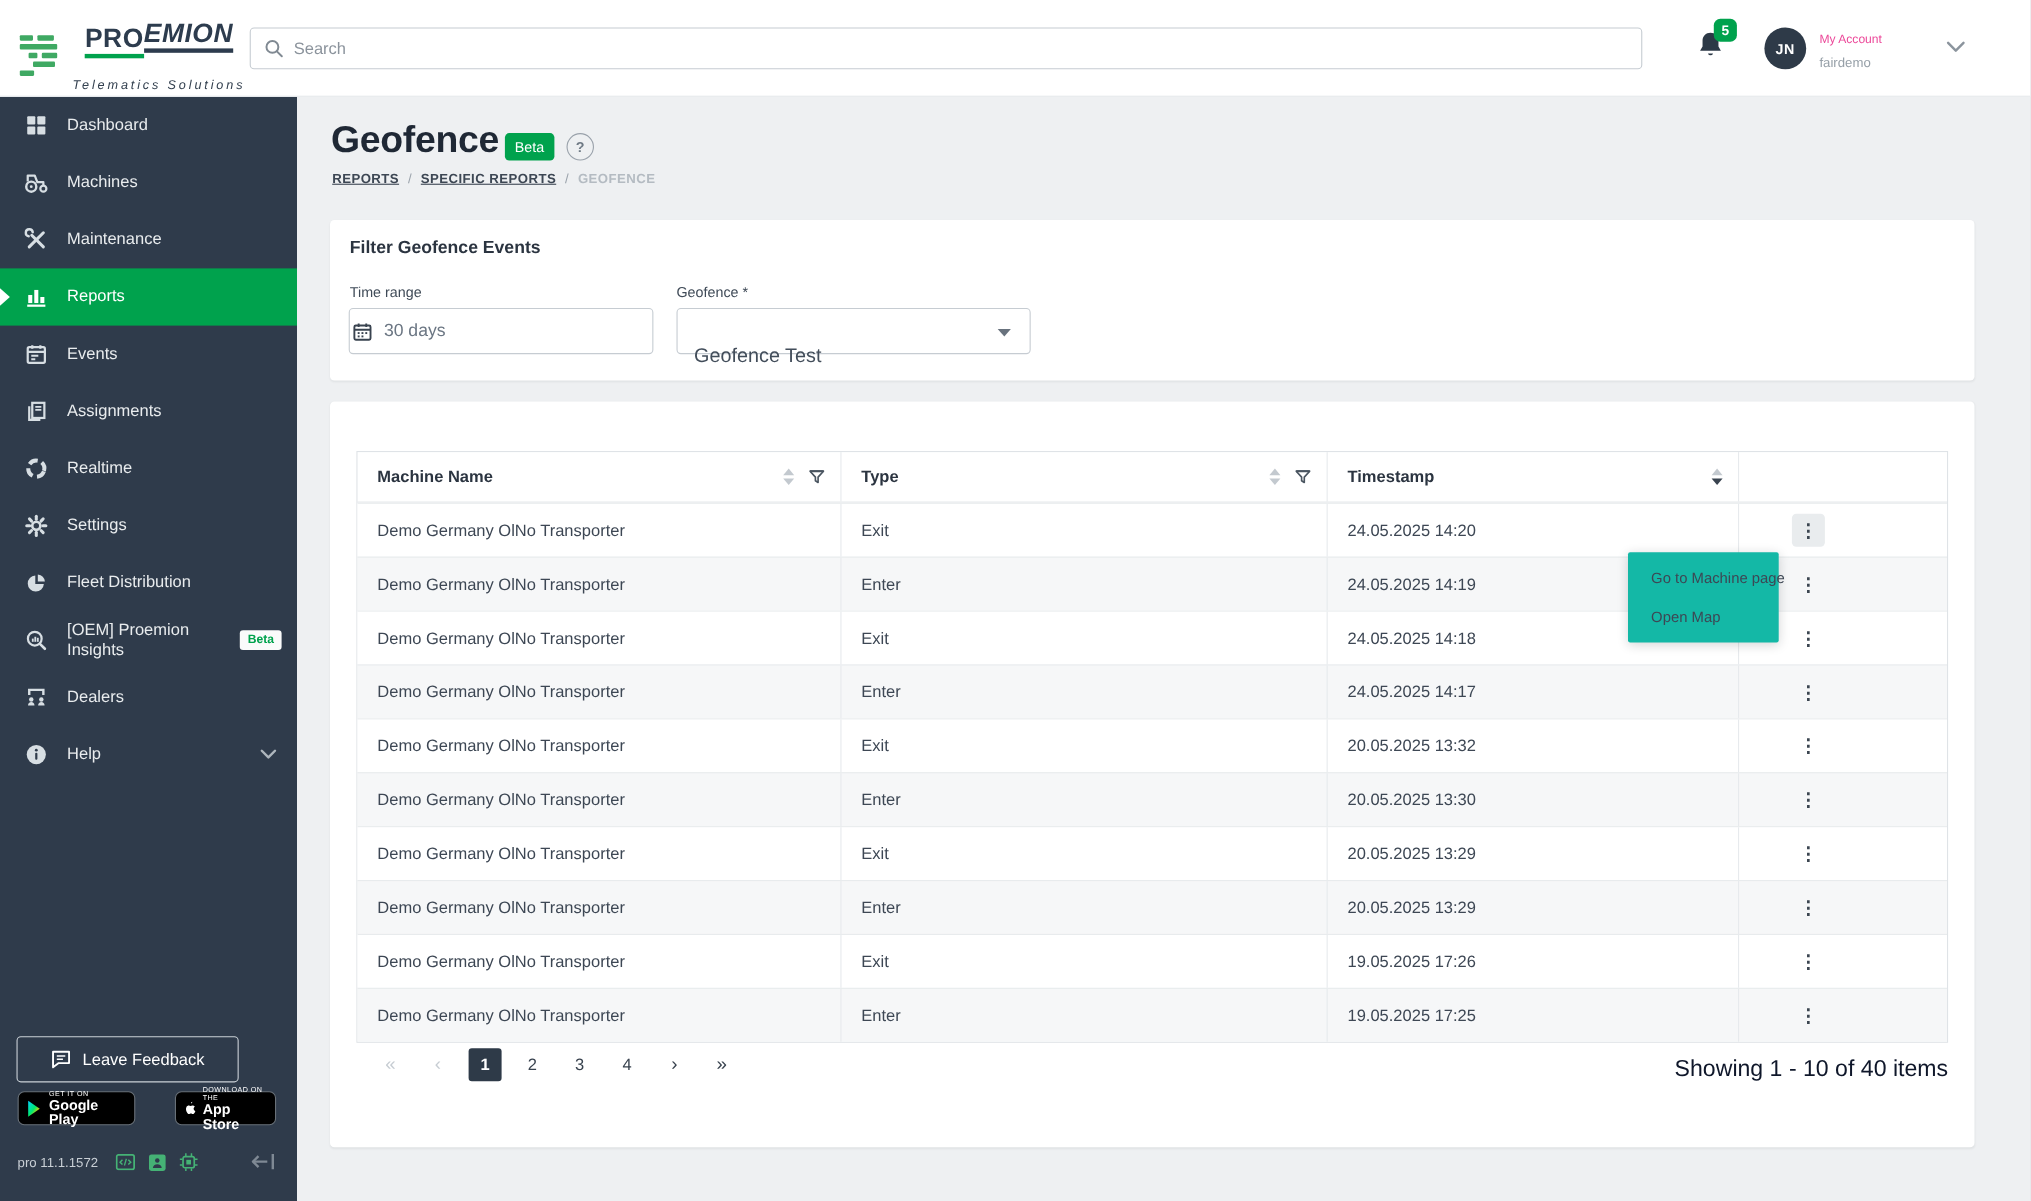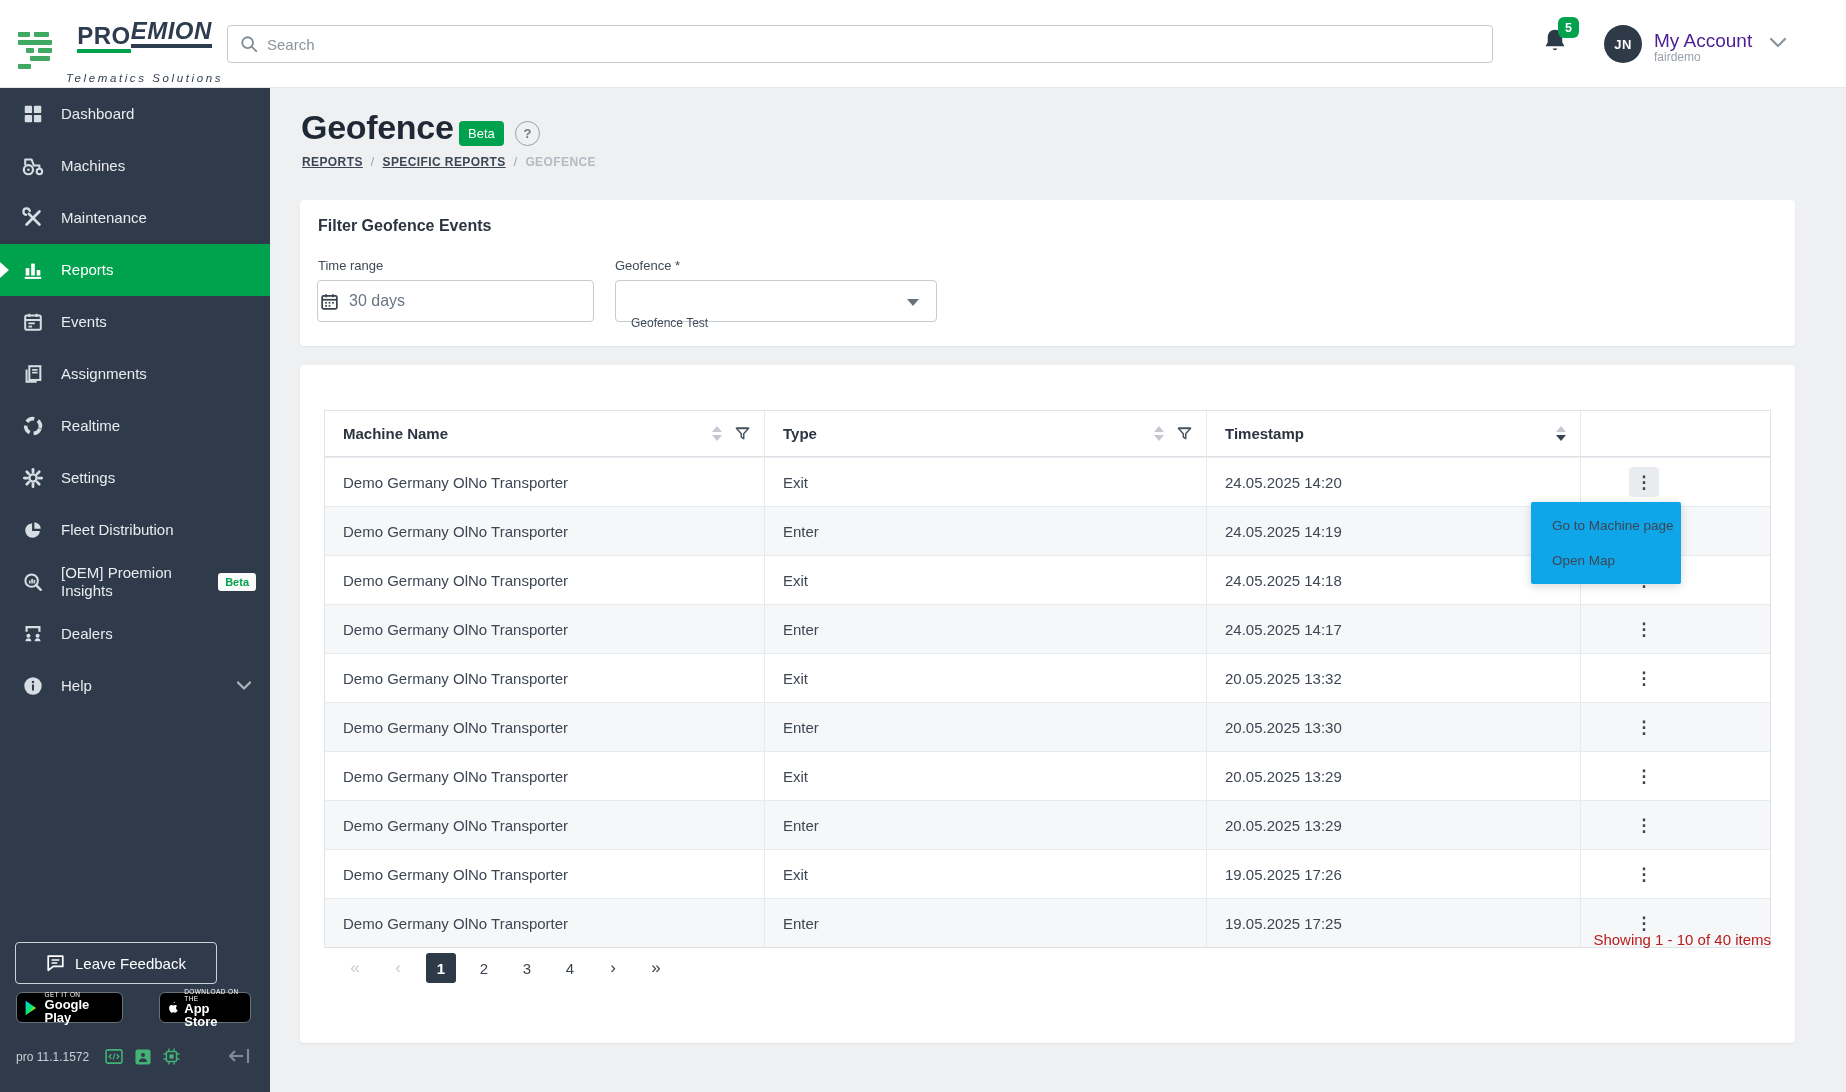--- a/index.html
+++ b/index.html
@@ -16,21 +16,21 @@
   .brand-line { display:flex; align-items:flex-end;justify-content:center; }
   .brand-pro { font-size:24px; font-weight:800; color:#2d3c4e; letter-spacing:.5px; border-bottom:4px solid #00a24d; padding-bottom:1px; line-height:1; padding-top:6px;}
   .brand-emion { font-size:24px; font-weight:800; color:#2d3c4e; letter-spacing:.5px; border-bottom:4px solid #2d3c4e; padding-bottom:1px; line-height:1; transform:translateY(-5px);font-style:italic; }
   .brand-tagline { font-size:11.5px; color:#33404f; letter-spacing:2.6px; margin-top:19px;font-style:italic; }
   .searchbox { position:absolute; left:227px; top:25px; width:1266px; height:38px; border:1px solid #c6ccd2; border-radius:4px; background:#fff; display:flex; align-items:center; padding-left:12px; gap:9px; }
   .searchbox input { border:none; outline:none; font-size:15px; color:#3b4550; width:1100px; font-family:"Liberation Sans",sans-serif; }
   .searchbox input::placeholder { color:#8b939c; opacity:1; }
   .bell-wrap { position:absolute; left:1541px; top:26px; width:32px; height:36px; cursor:pointer; }
   .bell-badge { position:absolute; left:17px; top:-9px; min-width:21px; height:21px; background:#00a24d; border-radius:6px; color:#fff; font-size:12.5px; font-weight:bold; display:flex; align-items:center; justify-content:center; padding:0 5px; }
   .avatar { position:absolute; left:1604px; top:25px; width:38px; height:38px; border-radius:50%; background:#2e3a48; color:#fff; font-size:13px; font-weight:bold; display:flex; align-items:center; justify-content:center; letter-spacing:.5px; }
-  .acct-name { position:absolute; left:1654px; top:30px; font-size:19px; color:#4c1d95; }
+  .acct-name { position:absolute; left:1654px; top:30px; font-size:11px; color:#ec4899; }
   .acct-org  { position:absolute; left:1654px; top:50px; font-size:12px; color:#97a0a8; }
   .acct-chevron { position:absolute; left:1768px; top:36px; }
 
   
   .sidebar { position:absolute; left:0; top:88px; width:270px; height:1004px; background:#2f3b4b; z-index:4; }
   .nav-item { position:relative; height:52px; display:flex; align-items:center; padding-left:20px; cursor:pointer; }
   .nav-item .nico { width:26px; display:flex; justify-content:center; }
   .nav-item .nlabel { margin-left:15px; font-size:15px; color:#e9ecee; line-height:18px; }
   .nav-item.active { background:#00a24d; }
   .nav-item.active .nlabel { color:#fff; }
@@ -59,21 +59,21 @@
   .crumb-current { color:#b4bbc2; }
 
   
   .filter-card { position:absolute; left:300px; top:200px; width:1495px; height:146px; background:#fff; border-radius:4px; box-shadow:0 1px 2px rgba(27,36,44,.07); }
   .filter-title { position:absolute; left:18px; top:17px; font-size:16px; font-weight:bold; color:#2b3440; }
   .f-label { position:absolute; top:58px; font-size:13px; color:#3f4a57; }
   .f-input { position:absolute; top:80px; height:42px; border:1px solid #c6ccd2; border-radius:4px; background:#fff; display:flex; align-items:center; cursor:pointer; }
   .time-input { left:17px; width:277px; padding-left:2px; gap:10px; }
   .time-value { font-size:16px; color:#6b7683; }
   .geo-select { left:315px; width:322px; padding-left:15px; }
-  .geo-value { font-size:12px; color:#424d5a;margin-top:44px; }
+  .geo-value { font-size:18px; color:#424d5a;margin-top:44px; }
   .select-caret { position:absolute; right:17px; top:18px; width:0; height:0; border-left:6px solid transparent; border-right:6px solid transparent; border-top:7px solid #68727d; }
 
   
   .table-card { position:absolute; left:300px; top:365px; width:1495px; height:678px; background:#fff; border-radius:4px; box-shadow:0 1px 2px rgba(27,36,44,.07); }
   .tbl { position:absolute; left:24px; top:45px; width:1447px; border:1px solid #dfe3e7; background:#fff; }
   .t-head { display:flex; height:46px; border-bottom:1px solid #dfe3e7; }
   .th { display:flex; align-items:center; justify-content:space-between; padding:0 14px 0 18px; font-size:15px; font-weight:bold; color:#2b3440; }
   .th-icons { display:flex; align-items:center; gap:13px; }
   .c1 { width:439px; } .c2 { width:442px; border-left:1px solid #e7eaed; } .c3 { width:374px; border-left:1px solid #e7eaed; } .c4 { flex:1; border-left:1px solid #e7eaed; }
   .sort { display:flex; flex-direction:column; gap:3px; cursor:pointer; }
@@ -81,29 +81,29 @@
   .sort .down { width:0;height:0;border-left:5px solid transparent;border-right:5px solid transparent;border-top:6px solid #c3c9cf; }
   .sort.desc .down { border-top-color:#39434f; }
   .t-row { display:flex; height:49px; border-top:1px solid #e8ebed; background:#fff; }
   .t-row:first-of-type { border-top:none; }
   .t-row.alt { background:#f6f7f8; }
   .td { display:flex; align-items:center; padding-left:18px; font-size:15px; color:#3d4754; }
   .td.c4 { padding-left:48px; }
   .kebab { width:30px; height:30px; border-radius:4px; display:flex; align-items:center; justify-content:center; font-size:17px; font-weight:bold; color:#3b4550; letter-spacing:0; cursor:pointer; line-height:1; }
   .kebab.open { background:#e9ecee; }
 
-  .row-menu { position:absolute; left:1531px; top:502px; width:150px; background:#0ea5e9; box-shadow:0 2px 10px rgba(20,28,36,.18); border-radius:2px; z-index:10; padding:6px 0; }
+  .row-menu { position:absolute; left:1480px; top:502px; width:137px; background:#14b8a6; box-shadow:0 2px 10px rgba(20,28,36,.18); border-radius:2px; z-index:10; padding:6px 0; }
   .row-menu .mi { height:35px; display:flex; align-items:center; padding-left:21px; font-size:13.5px; color:#3d4754; cursor:pointer; white-space:nowrap; }
 
   .pager { position:absolute; left:40px; top:588px; display:flex; align-items:center; gap:13px; font-size:15px; }
   .pg { min-width:30px; height:30px; display:flex; align-items:center; justify-content:center; color:#39434f; cursor:pointer; font-size:15px; }
   .pg.nav-g { font-size:17px; }
   .pg.disabled { color:#c7cdd3; cursor:default; }
   .pg.current { background:#2e3a48; color:#fff; border-radius:3px; font-weight:bold; }
-  .page-summary { position:absolute; right:24px; top:566px; font-size:15px; color:#b91c1c; }
+  .page-summary { position:absolute; right:24px; top:595px; font-size:21px; color:#0f172a; }
 
   svg { display:block; }
 </style>
 </head>
 <body>
 
 <div class="canvas">
 
   <div class="topbar">
     <div class="logo">

